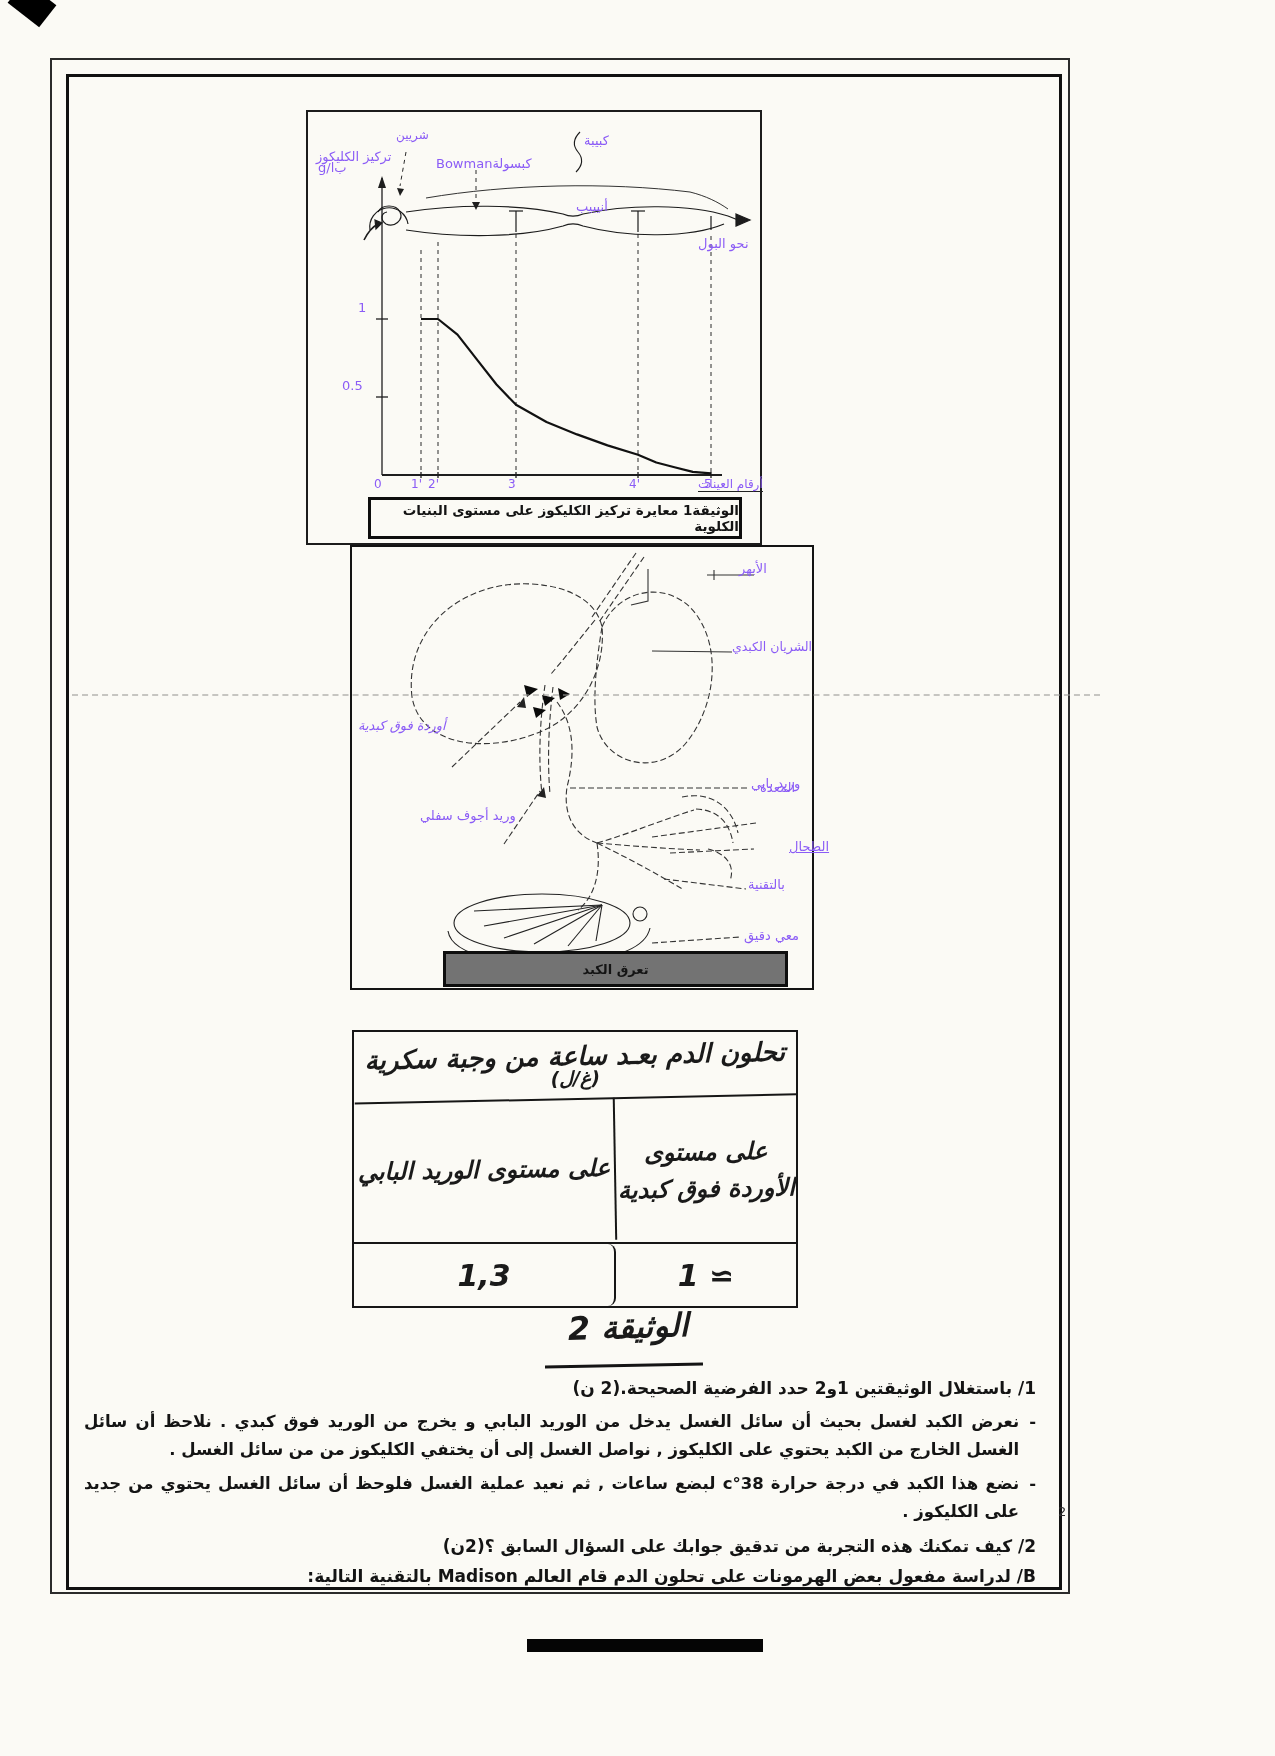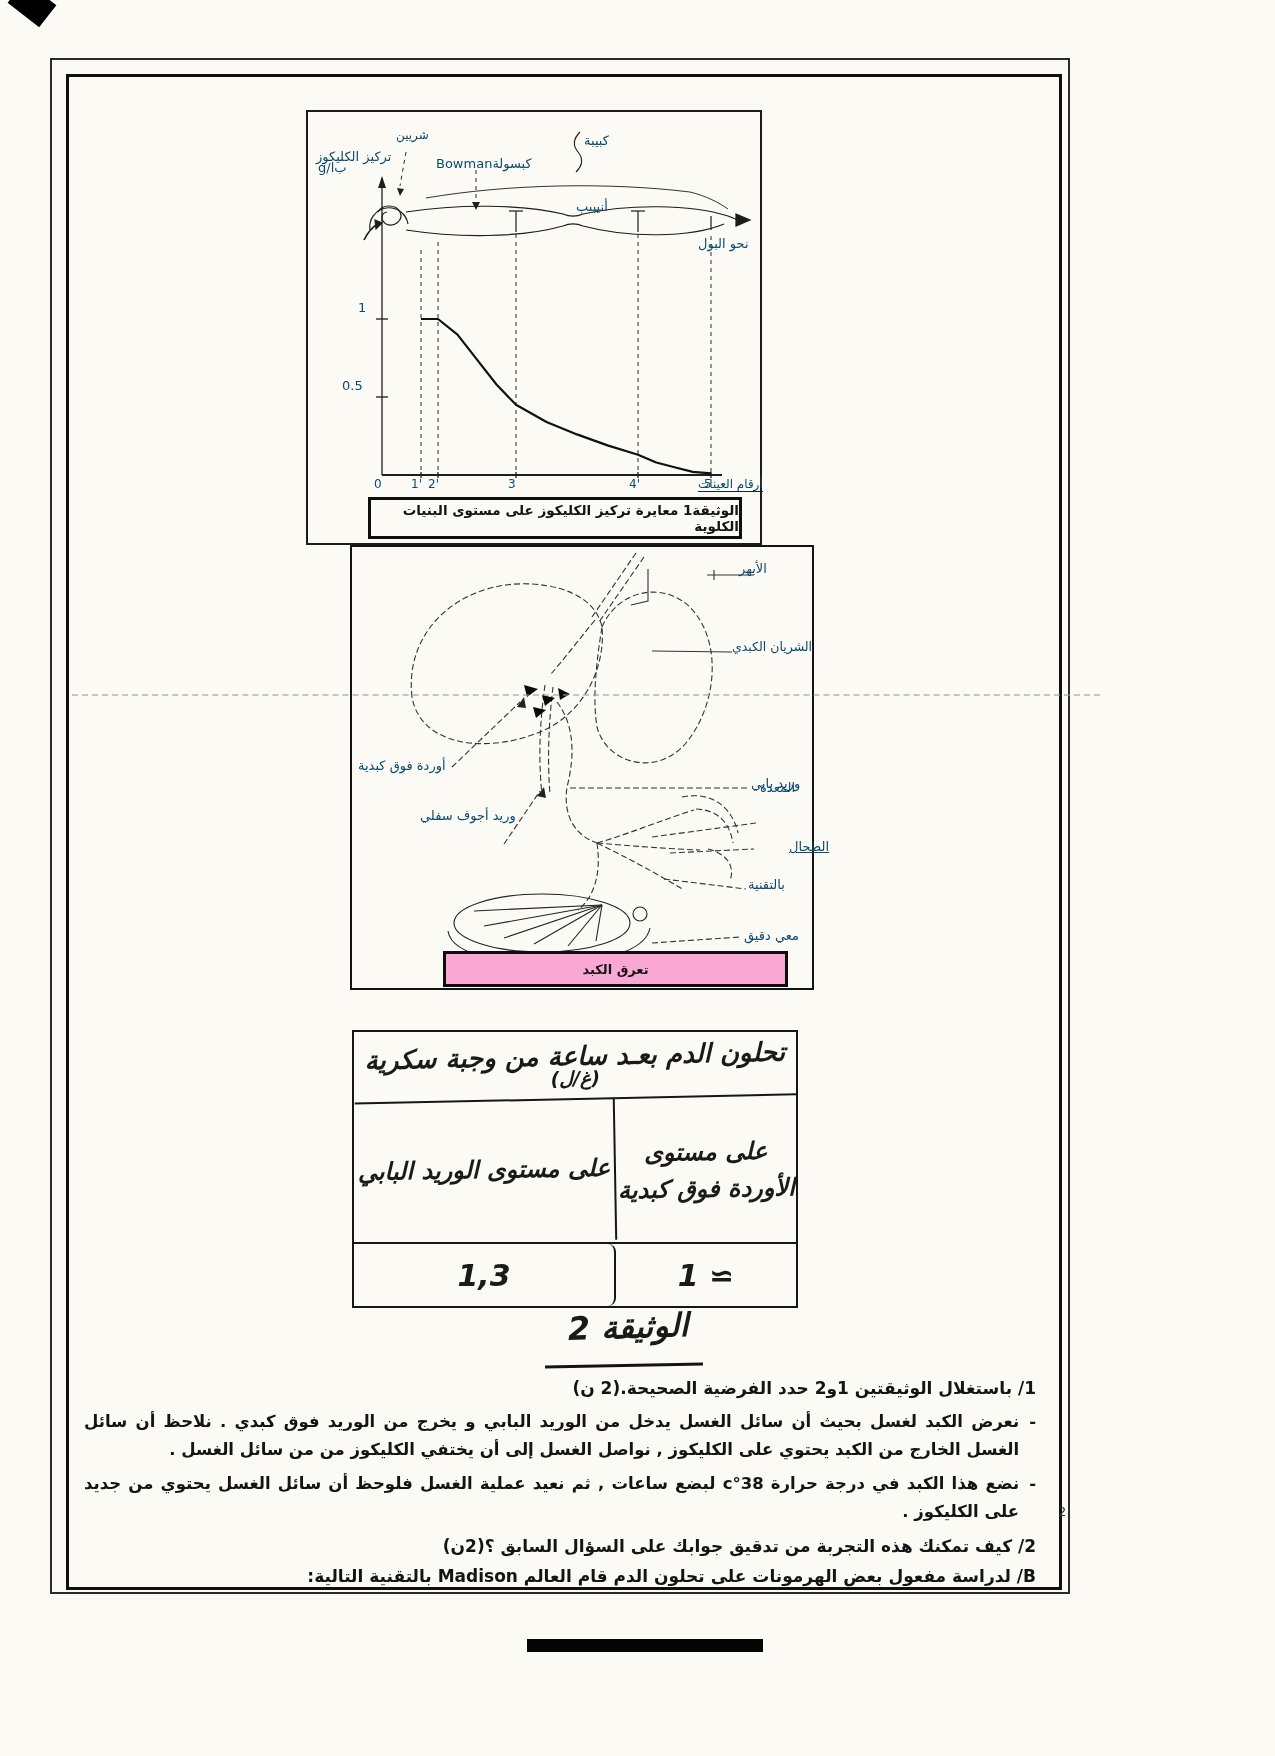--- a/index.html
+++ b/index.html
@@ -6,31 +6,31 @@
   .page{position:relative;width:1275px;height:1756px;background:#fbfaf5;overflow:hidden;
         font-family:"DejaVu Sans",sans-serif;color:#141414;margin:0 auto;}
   
   .frame-outer{position:absolute;left:50px;top:58px;width:1016px;height:1532px;border:2px solid #2b2b2b;}
   .frame-inner{position:absolute;left:66px;top:74px;width:990px;height:1510px;border:3px solid #101010;}
   .corner-mark{position:absolute;left:12px;top:-10px;width:40px;height:28px;background:#000;transform:rotate(38deg);}
   .fold-line{position:absolute;left:72px;top:694px;width:1028px;border-top:2px dashed #9b9b97;opacity:.55;z-index:6;}
   .bottom-bar{position:absolute;left:527px;top:1639px;width:236px;height:13px;background:#050505;}
   .page-num{position:absolute;left:1058px;top:1504px;font-size:13px;color:#2e2e2e;}
   
-  .lbl{position:absolute;direction:rtl;white-space:nowrap;font-size:13px;color:#0c4a6e;z-index:4;}
+  .lbl{position:absolute;direction:rtl;white-space:nowrap;font-size:13px;color:#8b5cf6;z-index:4;}
   svg{position:absolute;left:0;top:0;z-index:3;}
   
   .doc1{position:absolute;left:306px;top:110px;width:452px;height:431px;border:2px solid #1c1c1c;z-index:2;}
   .doc1-caption{position:absolute;left:368px;top:497px;width:368px;height:36px;border:3px solid #0e0e0e;
     display:flex;align-items:center;justify-content:center;font-size:13.5px;font-weight:bold;direction:rtl;z-index:5;background:#fbfaf5;}
   .xlab{border-bottom:1px solid #222;font-size:12px;}
   
   .doc2{position:absolute;left:350px;top:545px;width:460px;height:441px;border:2.5px solid #131313;z-index:2;}
   .doc2-caption{position:absolute;left:443px;top:951px;width:339px;height:30px;border:3px solid #0e0e0e;
-    display:flex;align-items:center;justify-content:center;font-size:13px;font-weight:bold;direction:rtl;z-index:5;background:#f9a8d4;}
+    display:flex;align-items:center;justify-content:center;font-size:13px;font-weight:bold;direction:rtl;z-index:5;background:#737373;}
   
   .hand{font-style:italic;font-weight:bold;direction:rtl;color:#1a1a1a;}
   .t2{position:absolute;left:352px;top:1030px;width:442px;border:2.5px solid #161616;z-index:4;background:transparent;}
   .t2-header{height:66px;border-bottom:2.5px solid #161616;display:flex;flex-direction:column;align-items:center;justify-content:center;transform:rotate(-1.2deg);}
   .t2-header .l1{font-size:26px;}
   .t2-header .l2{font-size:19px;margin-top:-4px;}
   .t2-body{display:flex;height:142px;border-bottom:2.5px solid #161616;}
   .t2-cell{display:flex;flex-direction:column;align-items:center;justify-content:center;font-size:24px;line-height:1.55;text-align:center;}
   .t2-cell.left{width:260px;border-right:2.5px solid #161616;transform:rotate(-1deg);}
   .t2-cell.right{flex:1;transform:rotate(-1deg);}
@@ -200,21 +200,21 @@
     </svg>
   </div>
 
   <span class="lbl" style="left:739px;top:561px;">الأبهر</span>
   <span class="lbl" style="left:732px;top:639px;font-size:12.5px;">الشريان الكبدي</span>
   <span class="lbl" style="left:751px;top:776px;">وريد بابي</span>
   <span class="lbl" style="left:760px;top:780px;">المعدة</span>
   <span class="lbl" style="left:789px;top:839px;text-decoration:underline;">الطحال</span>
   <span class="lbl" style="left:748px;top:877px;">بالتقنية</span>
   <span class="lbl" style="left:744px;top:928px;">معي دقيق</span>
-  <span class="lbl" style="left:358px;top:758px;">أوردة فوق كبدية</span>
+  <span class="lbl" style="left:358px;top:718px;font-style:italic;">أوردة فوق كبدية</span>
   <span class="lbl" style="left:420px;top:808px;">وريد أجوف سفلي</span>
 
   <div class="doc2-caption">تعرق الكبد</div>
 
   <div class="t2">
     <div class="t2-header hand">
       <span class="l1">تحلون الدم بعـد ساعة من وجبة سكرية</span>
       <span class="l2">(غ/ل)</span>
     </div>
     <div class="t2-body">

